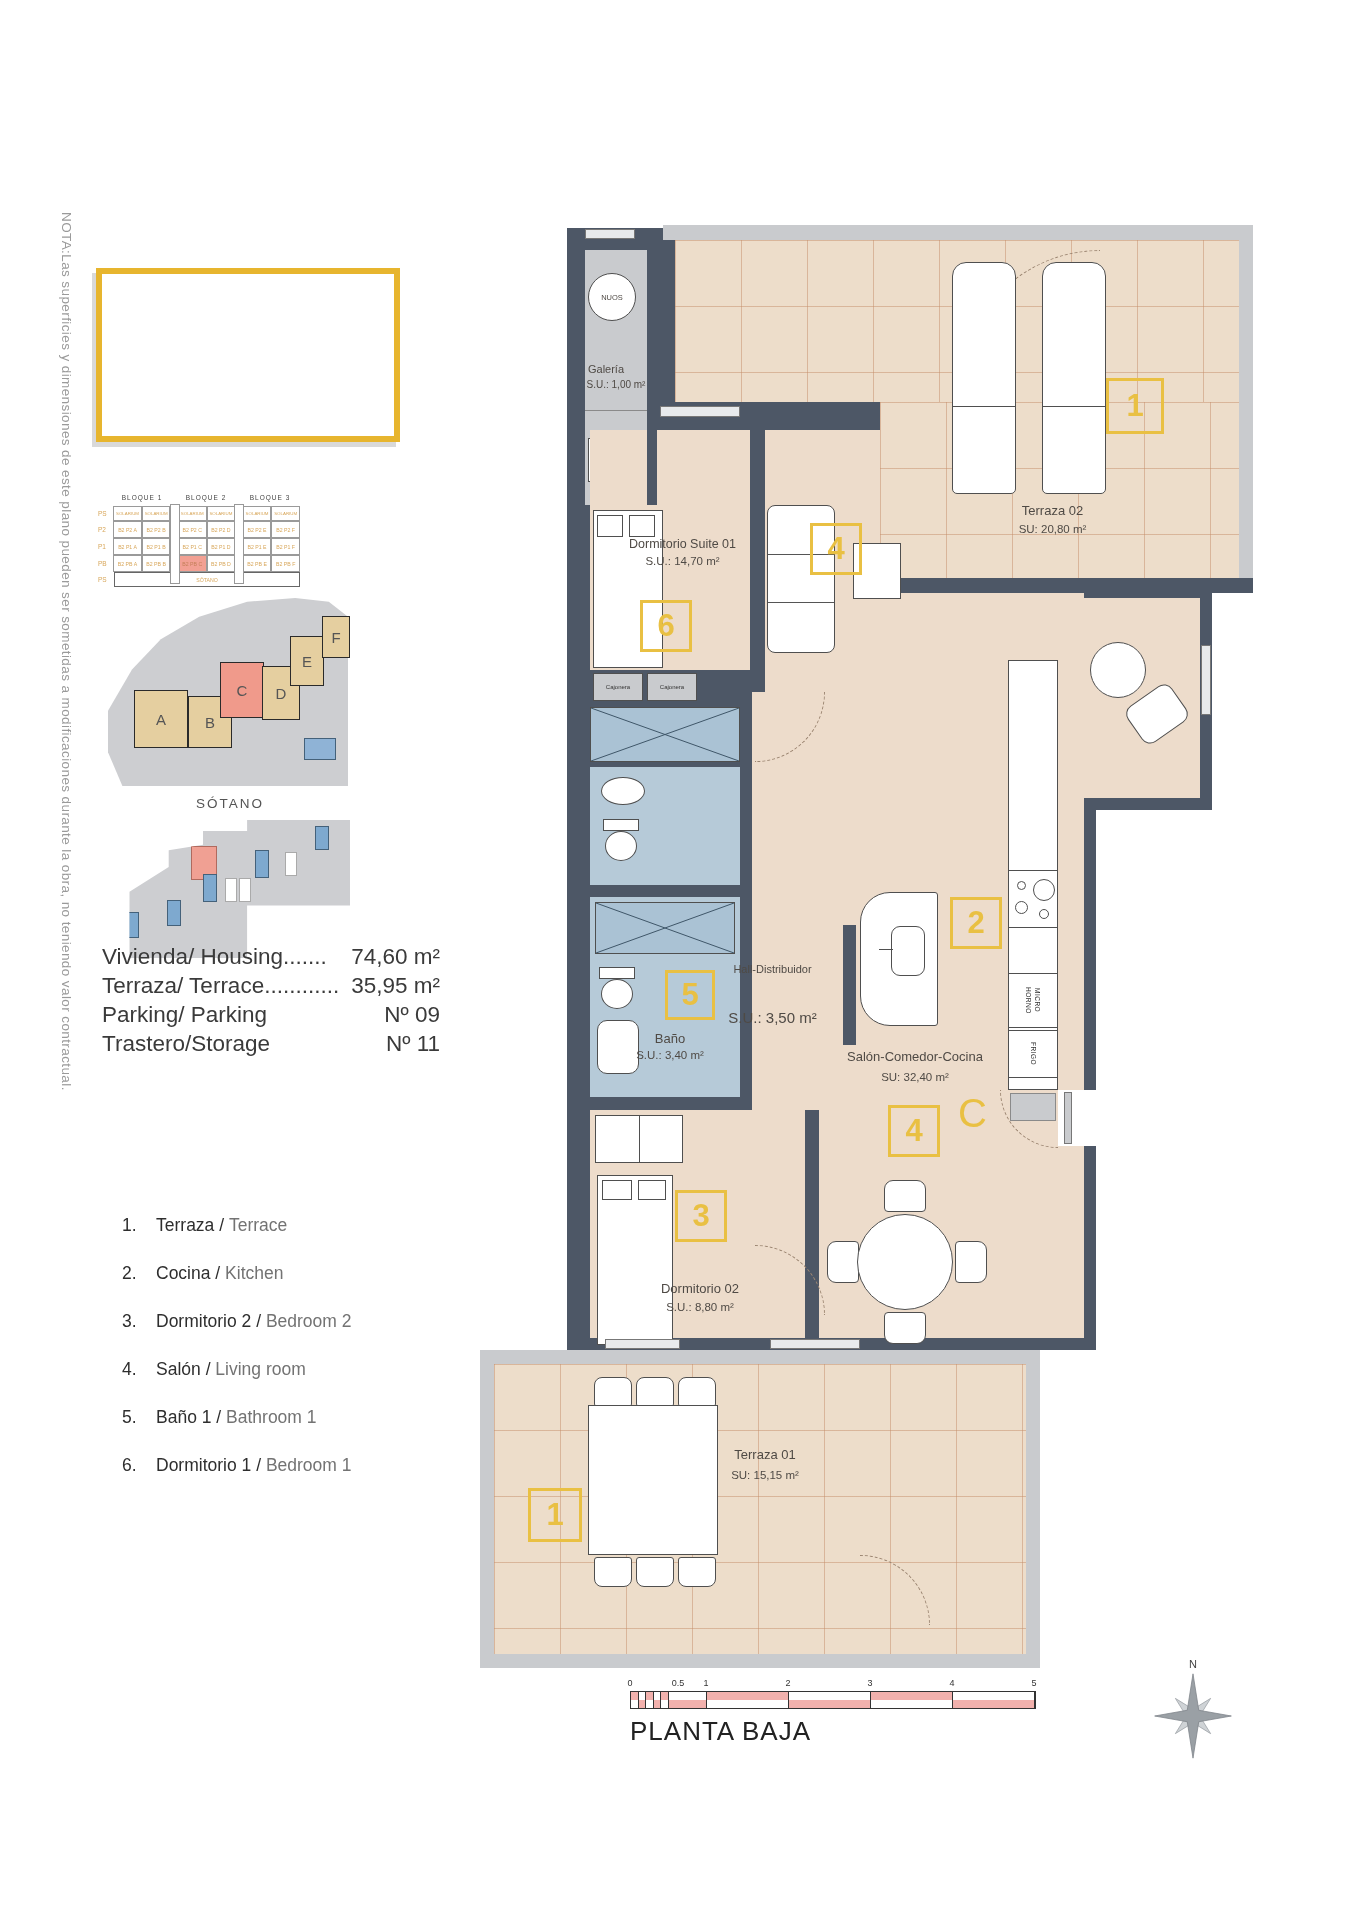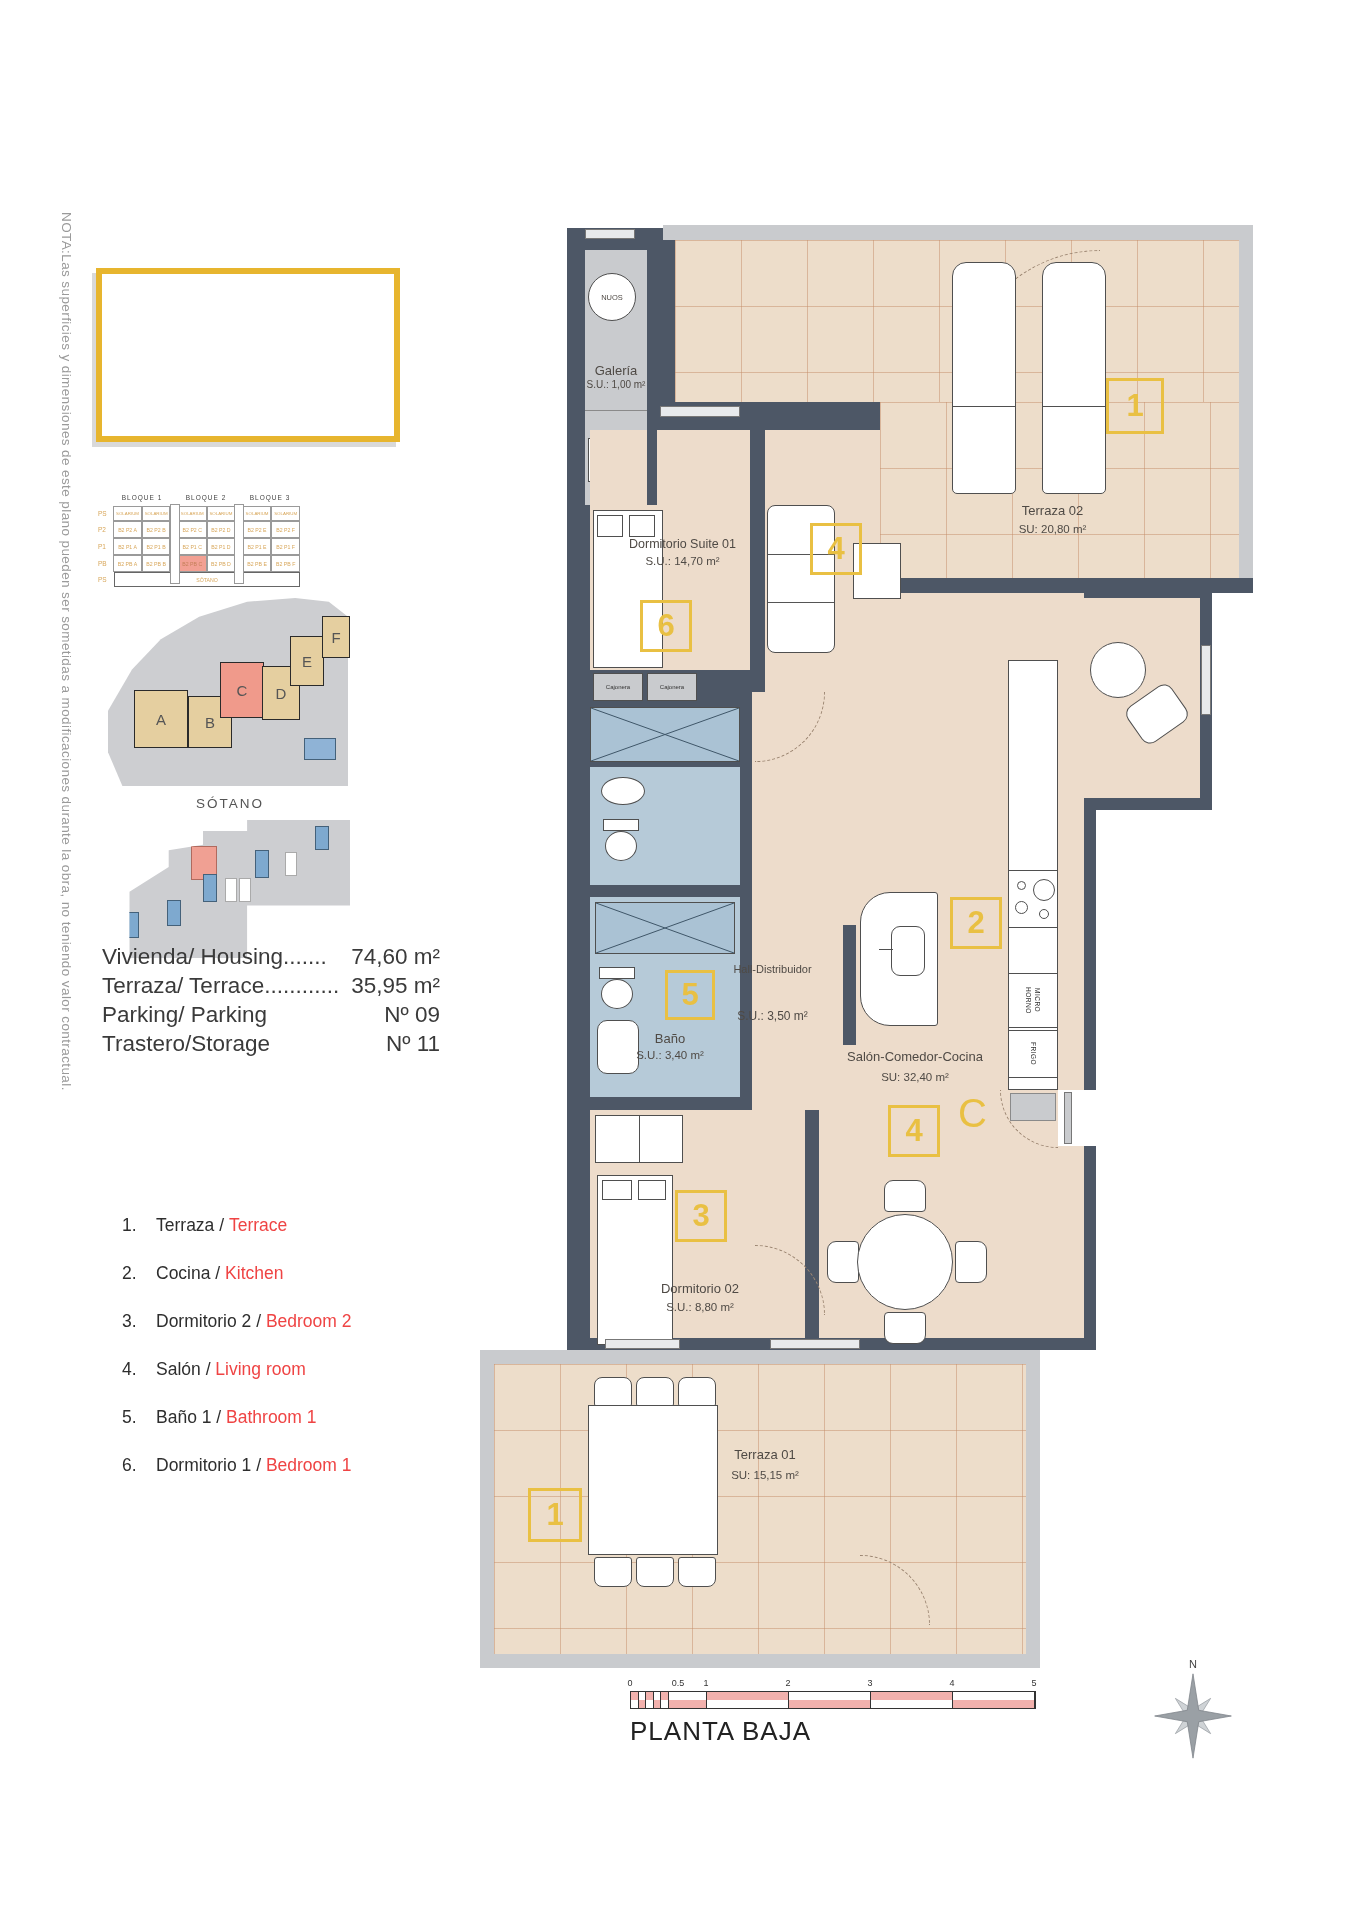--- a/index.html
+++ b/index.html
@@ -52,21 +52,21 @@
   .sot-white{position:absolute;background:#fff;border:.8px solid #aaa;}
 
   
   .areas{position:absolute;left:102px;top:942px;width:338px;}
   .ar-row{display:flex;justify-content:space-between;font-size:22.5px;color:#3a3a3a;line-height:29px;}
 
   
   .legend{position:absolute;left:122px;top:1215px;width:310px;}
   .lg-row{display:flex;font-size:17.5px;color:#2e2e2e;margin-bottom:27px;}
   .lg-num{width:34px;}
-  .lg-en{color:#ef4444;}
+  .lg-en{color:#737373;}
   .lg-sep{white-space:pre;}
 
   
   .plan{position:absolute;left:455px;top:225px;width:800px;height:1448px;}
   .wall{position:absolute;background:#4d5766;}
   .gray{position:absolute;background:#c9cbce;}
   .beige{position:absolute;background:#eddccb;}
   .blue{position:absolute;background:#b6cad8;}
   .tiles{position:absolute;background-color:#edddca;
     background-image:linear-gradient(rgba(197,142,106,.5) 1px,transparent 1px),
@@ -292,21 +292,21 @@
     </div>
     <div class="badge" style="left:651px;top:153px;width:58px;height:56px;">1</div>
     <div class="rname" style="left:510px;top:278px;width:175px;">Terraza 02</div>
     <div class="rarea" style="left:510px;top:298px;width:175px;">SU: 20,80 m²</div>
 
     <div class="gray" style="left:130px;top:25px;width:62px;height:255px;"></div>
     <div class="window" style="left:130px;top:4px;width:50px;height:10px;"></div>
     <div class="furn round" style="left:133px;top:48px;width:48px;height:48px;display:flex;align-items:center;justify-content:center;">
       <span style="font-size:7.5px;color:#4f4a45;">NUOS</span>
     </div>
-    <div class="rname" style="left:122px;top:138px;width:78px;font-size:13px;">Galería</div>
+    <div class="rname" style="left:112px;top:138px;width:78px;font-size:11px;">Galería</div>
     <div class="rarea" style="left:118px;top:154px;width:86px;font-size:10px;">S.U.: 1,00 m²</div>
     <div style="position:absolute;left:130px;top:185px;width:62px;border-top:1px solid #8a8a8a;"></div>
     <div class="kcell" style="left:133px;top:213px;width:50px;height:44px;">
       <span style="font-size:8px;color:#4f4a45;">LAV.</span>
     </div>
 
     <div class="beige" style="left:135px;top:205px;width:160px;height:240px;"></div>
     <div class="window" style="left:205px;top:181px;width:80px;height:11px;"></div>
     <div class="wall" style="left:192px;top:205px;width:10px;height:75px;"></div>
     <div class="furn" style="left:138px;top:285px;width:70px;height:158px;">
@@ -359,21 +359,21 @@
       <div class="furn" style="left:40px;top:4px;width:28px;height:20px;"></div>
     </div>
     <div class="badge" style="left:220px;top:965px;width:52px;height:52px;">3</div>
     <div class="rname" style="left:165px;top:1056px;width:160px;">Dormitorio 02</div>
     <div class="rarea" style="left:165px;top:1076px;width:160px;">S.U.: 8,80 m²</div>
     <div class="wall" style="left:350px;top:885px;width:14px;height:240px;"></div>
     <div class="window" style="left:150px;top:1114px;width:75px;height:10px;"></div>
     <div class="window" style="left:315px;top:1114px;width:90px;height:10px;"></div>
 
     <div class="rname" style="left:260px;top:738px;width:115px;font-size:11px;">Hall-Distribuidor</div>
-    <div class="rarea" style="left:260px;top:784px;width:115px;font-size:12px;">S.U.: 3,50 m²</div>
+    <div class="rarea" style="left:260px;top:784px;width:115px;font-size:15px;">S.U.: 3,50 m²</div>
     <div class="arc" style="left:300px;top:467px;width:70px;height:70px;border-width:0 1.3px 1.3px 0;border-bottom-right-radius:100%;"></div>
     <div class="arc" style="left:300px;top:1020px;width:70px;height:70px;border-width:1.3px 1.3px 0 0;border-top-right-radius:100%;"></div>
     <div class="wall" style="left:388px;top:700px;width:13px;height:120px;"></div>
 
     <div class="furn" style="left:312px;top:280px;width:68px;height:148px;border-radius:8px;">
       <div style="position:absolute;left:0;right:0;top:33%;border-top:1.1px solid #555;"></div>
       <div style="position:absolute;left:0;right:0;top:66%;border-top:1.1px solid #555;"></div>
     </div>
     <div class="furn" style="left:398px;top:318px;width:48px;height:56px;"></div>
     <div class="badge" style="left:355px;top:298px;width:52px;height:52px;">4</div>

